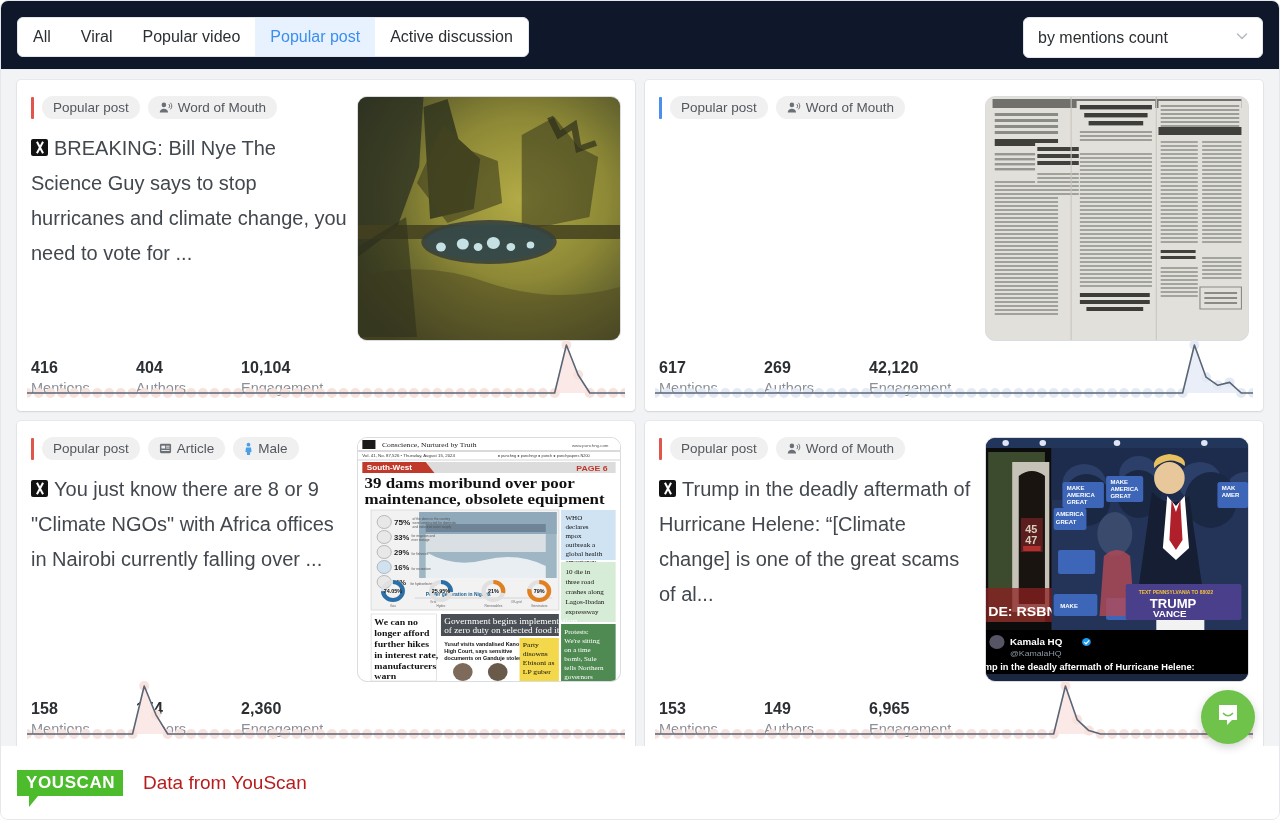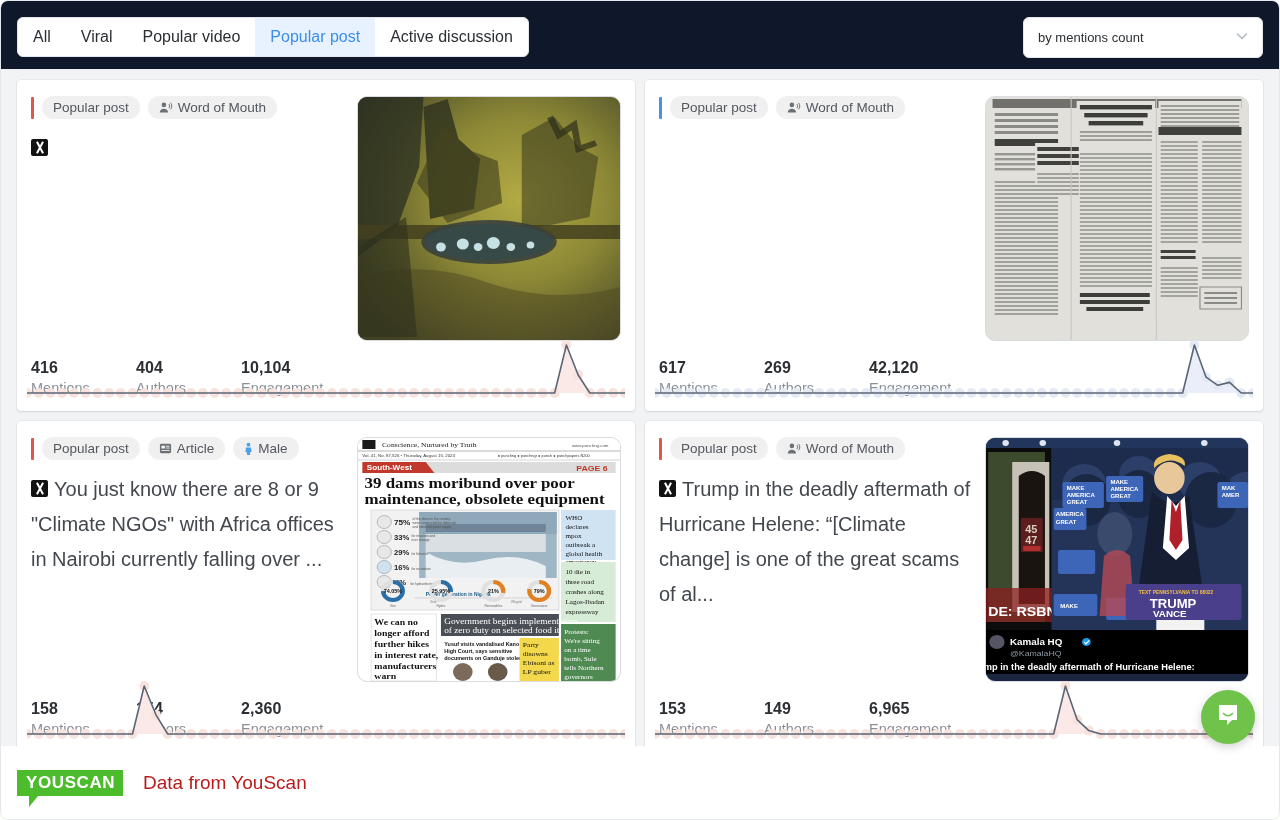--- a/index.html
+++ b/index.html
@@ -51,21 +51,21 @@
   }
 
   .select {
     width: 240px; height: 41px;
     border: 1px solid #e3e6ea;
     border-radius: 6px;
     background: #fff;
     display: flex; align-items: center;
     justify-content: space-between;
     padding: 0 12px 0 14px;
-    font-size: 13px;
+    font-size: 16px;
     color: #2b2f33;
     cursor: pointer;
   }
   .chev { color: #b7bcc3; display:block; }
 
   
   .sep { height: 1px; background: #eceef1; margin: 0 0 0 0; }
   .grid {
     display: grid;
     grid-template-columns: 1fr 1fr;
@@ -234,21 +234,21 @@
                   <circle cx="5.6" cy="4" r="2.6"></circle>
                   <path d="M0.8 12.6c0-2.7 2.2-4.3 4.8-4.3s4.8 1.6 4.8 4.3z"></path>
                   <path d="M11.6 3.4a3 3 0 010 4" stroke="#6b7077" stroke-width="1.1" fill="none" stroke-linecap="round"></path>
                   <path d="M13.4 1.9a5 5 0 010 6.9" stroke="#6b7077" stroke-width="1.1" fill="none" stroke-linecap="round"></path>
                 </svg>
               </span>
               <span>Word of Mouth</span>
             </div>
           </div>
           <div class="post-text">
-            <span class="xlogo"></span>
+            <span class="xlogo"></span><span>BREAKING: Bill Nye The Science Guy says to stop hurricanes and climate change, you need to vote for ...</span>
           </div>
         </div>
         <div class="card-right">
           <div class="thumb">
             <svg viewBox="0 0 240 243" preserveAspectRatio="none">
               <defs>
                 <radialGradient id="g1" cx="62%" cy="42%" r="75%">
                   <stop offset="0%" stop-color="#b9b24a"></stop>
                   <stop offset="45%" stop-color="#8d8a38"></stop>
                   <stop offset="100%" stop-color="#2d3325"></stop>

